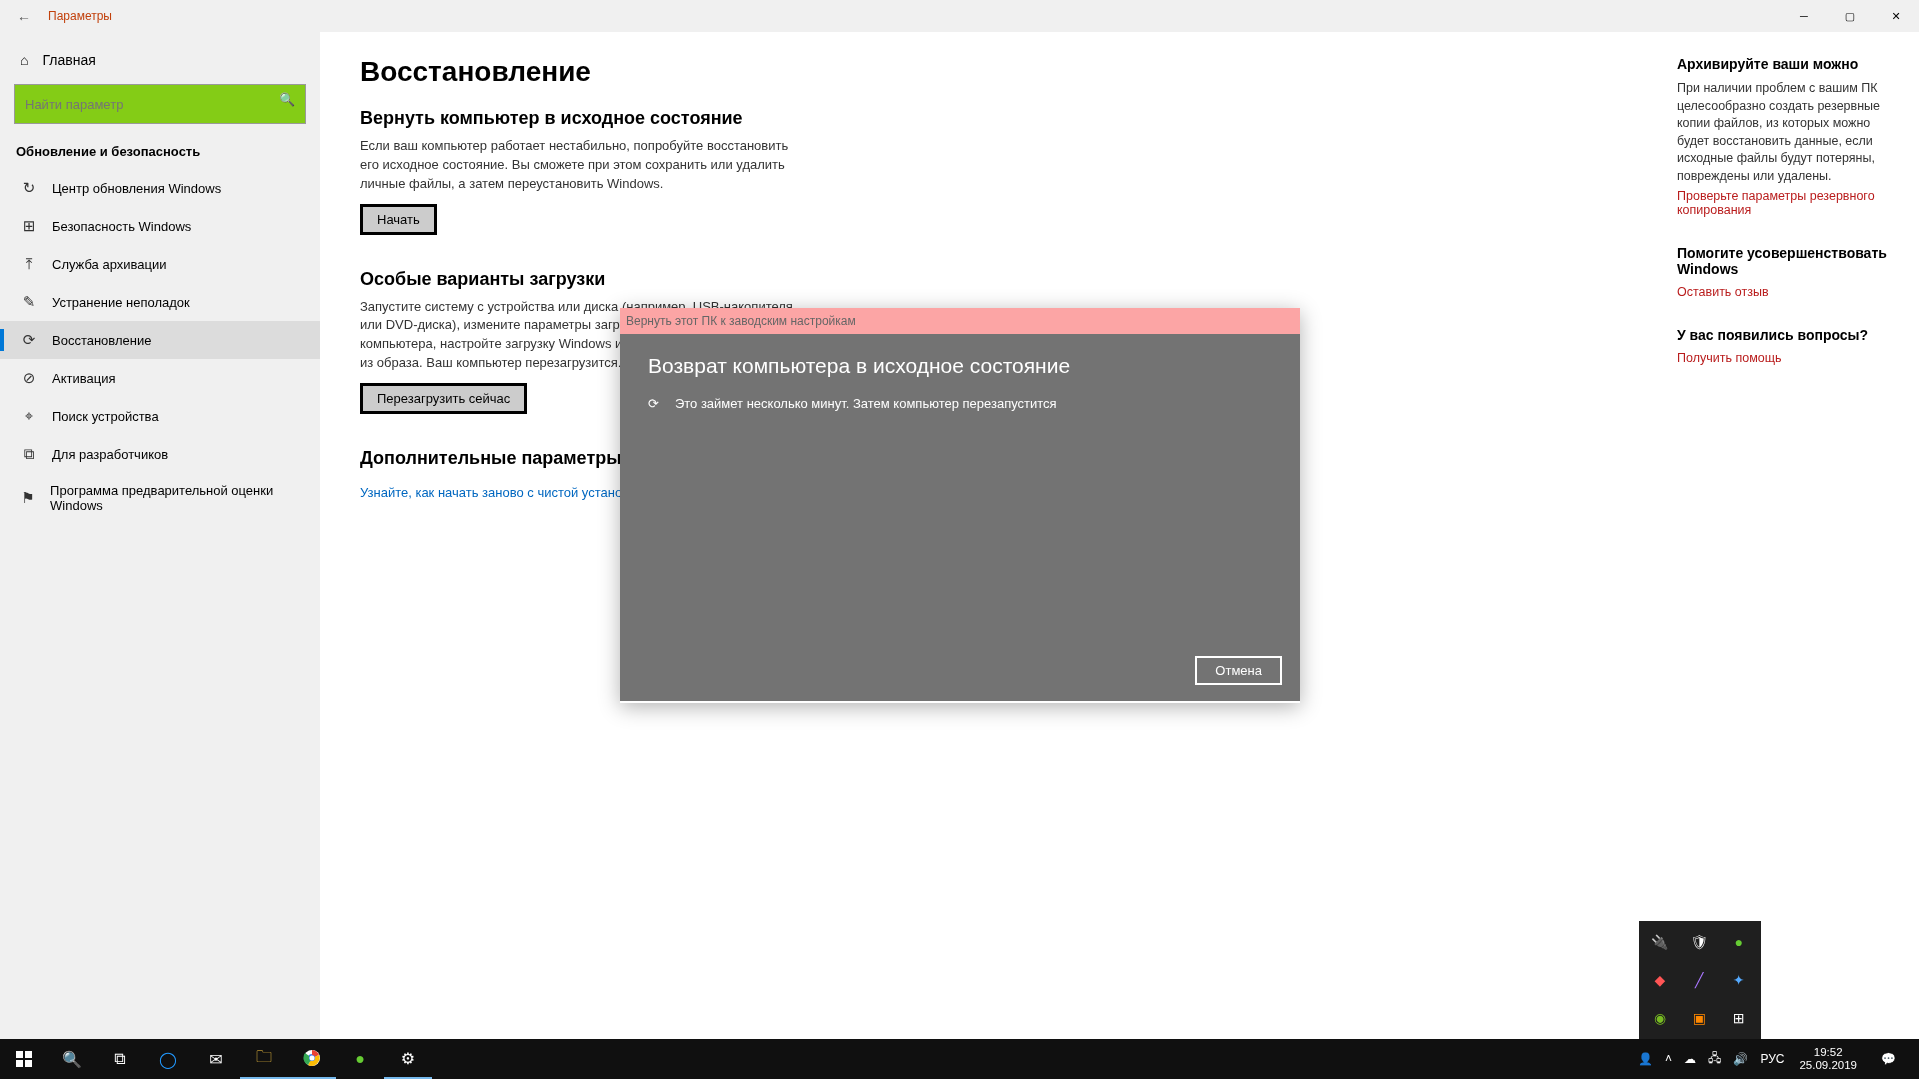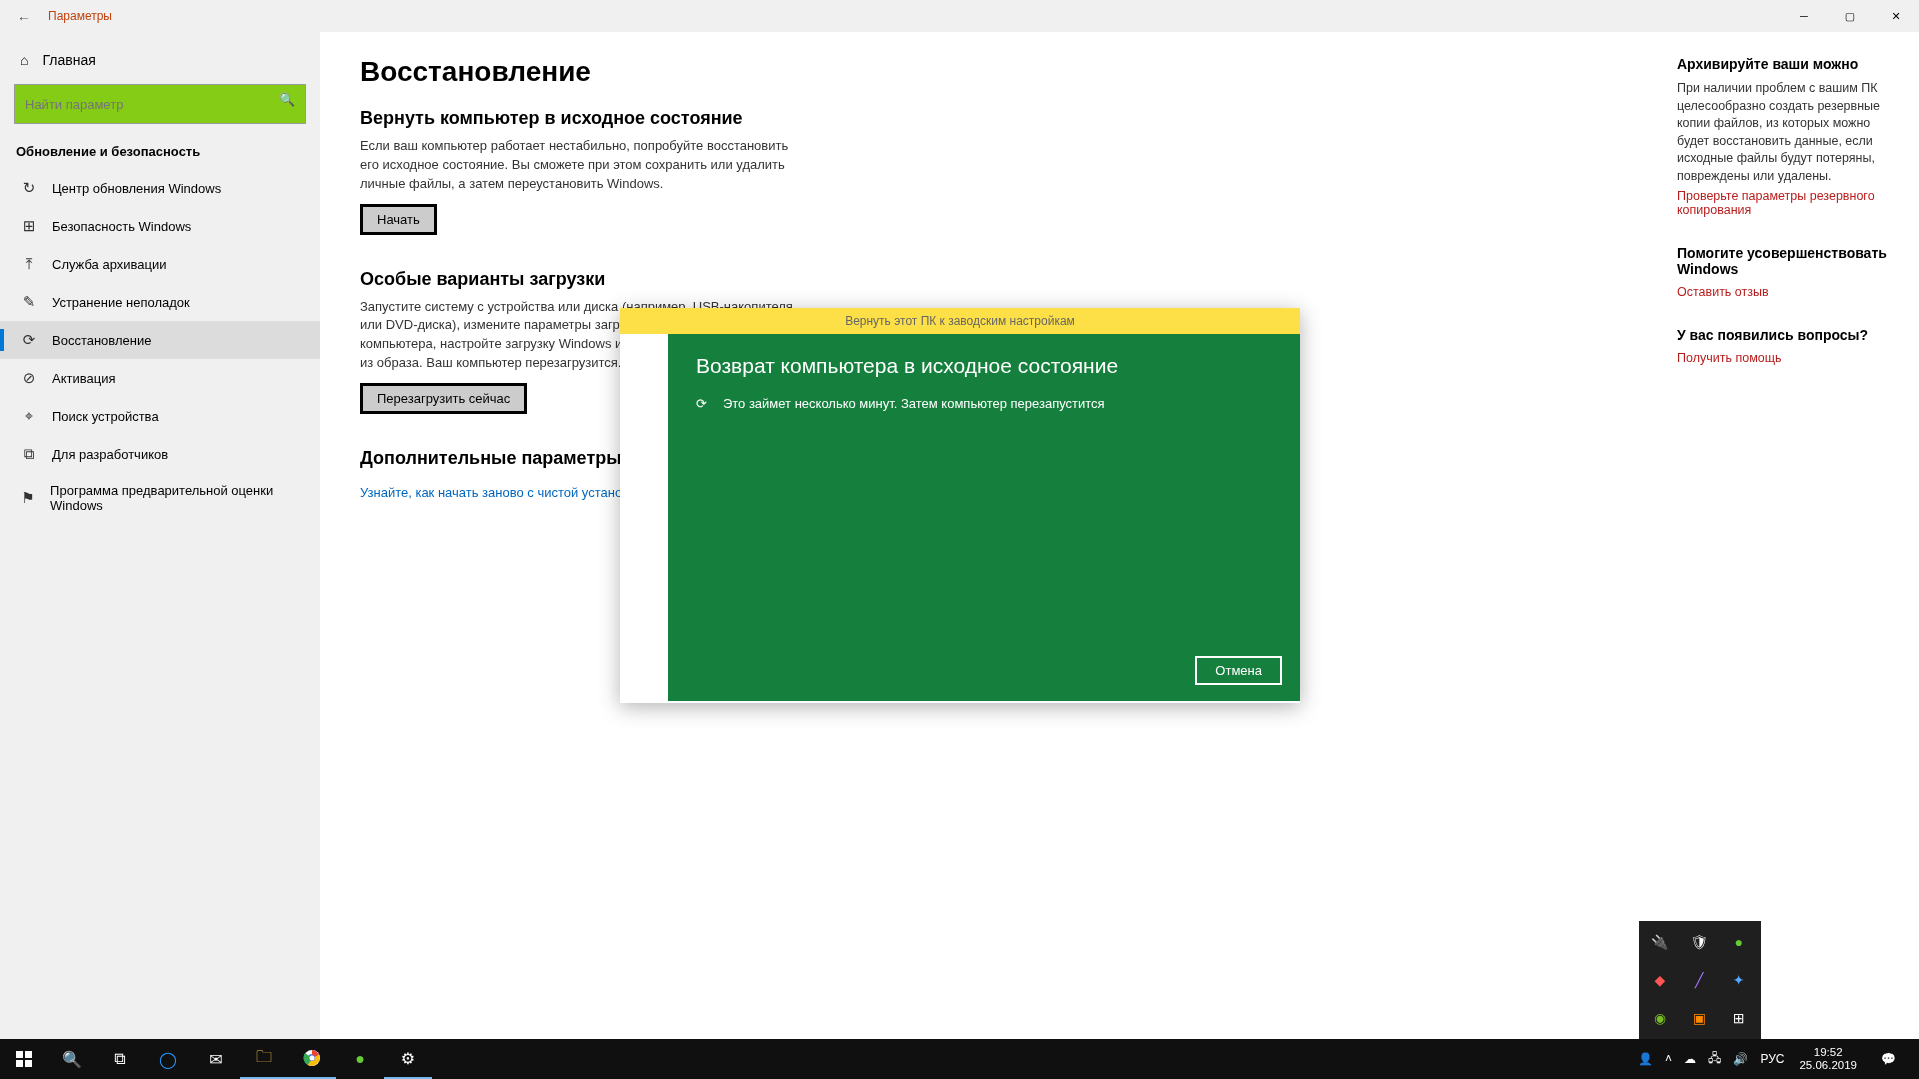--- a/index.html
+++ b/index.html
@@ -34,22 +34,22 @@
 .main .link { color:#0067c0; font-size:13px; cursor:pointer; margin-top:8px; display:inline-block; }
 
 .rightcol { width:260px; padding:24px 18px; }
 .rightcol h3 { font-weight:600; font-size:14px; margin-bottom:8px; }
 .rightcol p { font-size:12.5px; color:#333; line-height:1.4; }
 .rightcol .link { color:#b91c1c; font-size:12.5px; cursor:pointer; display:block; margin-top:4px; }
 .rightcol .blk { margin-bottom:28px; }
 
 
 .dialog { position:absolute; left:620px; top:308px; width:680px; height:395px; background:#fff; box-shadow:0 4px 20px rgba(0,0,0,.3); z-index:50; }
-.dialog .dtitle { font-size:12px; color:#666; padding:6px 6px; background:#fde047;text-align:center; }
-.dialog .dbody { background:#15803d; color:#fff; height:calc(100% - 28px); padding:20px 28px; position:relative;margin-left:48px; }
+.dialog .dtitle { font-size:12px; color:#666; padding:6px 6px; background:#fca5a5; }
+.dialog .dbody { background:#737373; color:#fff; height:calc(100% - 28px); padding:20px 28px; position:relative; }
 .dialog .dbody h2 { font-weight:400; font-size:21px; margin-bottom:18px; }
 .dialog .dmsg { display:flex; gap:16px; font-size:13px; }
 .dialog .spinner { font-size:13px; }
 .dialog .cancel { position:absolute; right:18px; bottom:16px; border:2px solid #fff; padding:5px 18px; font-size:13px; cursor:pointer; background:transparent; color:#fff; }
 
 
 .tray { position:absolute; right:158px; bottom:40px; width:122px; background:#1f1f1f; padding:6px; display:grid; grid-template-columns:repeat(3,1fr); gap:8px; z-index:60; }
 .tray .ti { width:30px; height:30px; display:flex; align-items:center; justify-content:center; font-size:14px; color:#fff; cursor:pointer; }
 
 
@@ -216,17 +216,17 @@
   <div class="spacer"></div>
   <div class="sys">
     <div class="s">👤</div>
     <div class="s">˄</div>
     <div class="s">☁</div>
     <div class="s">🖧</div>
     <div class="s">🔊</div>
     <div class="s">РУС</div>
     <div class="clock">
       <div>19:52</div>
-      <div>25.06.2019</div>
+      <div>25.09.2019</div>
     </div>
     <div class="notif">💬</div>
   </div>
 </div>
 
 </body></html>

